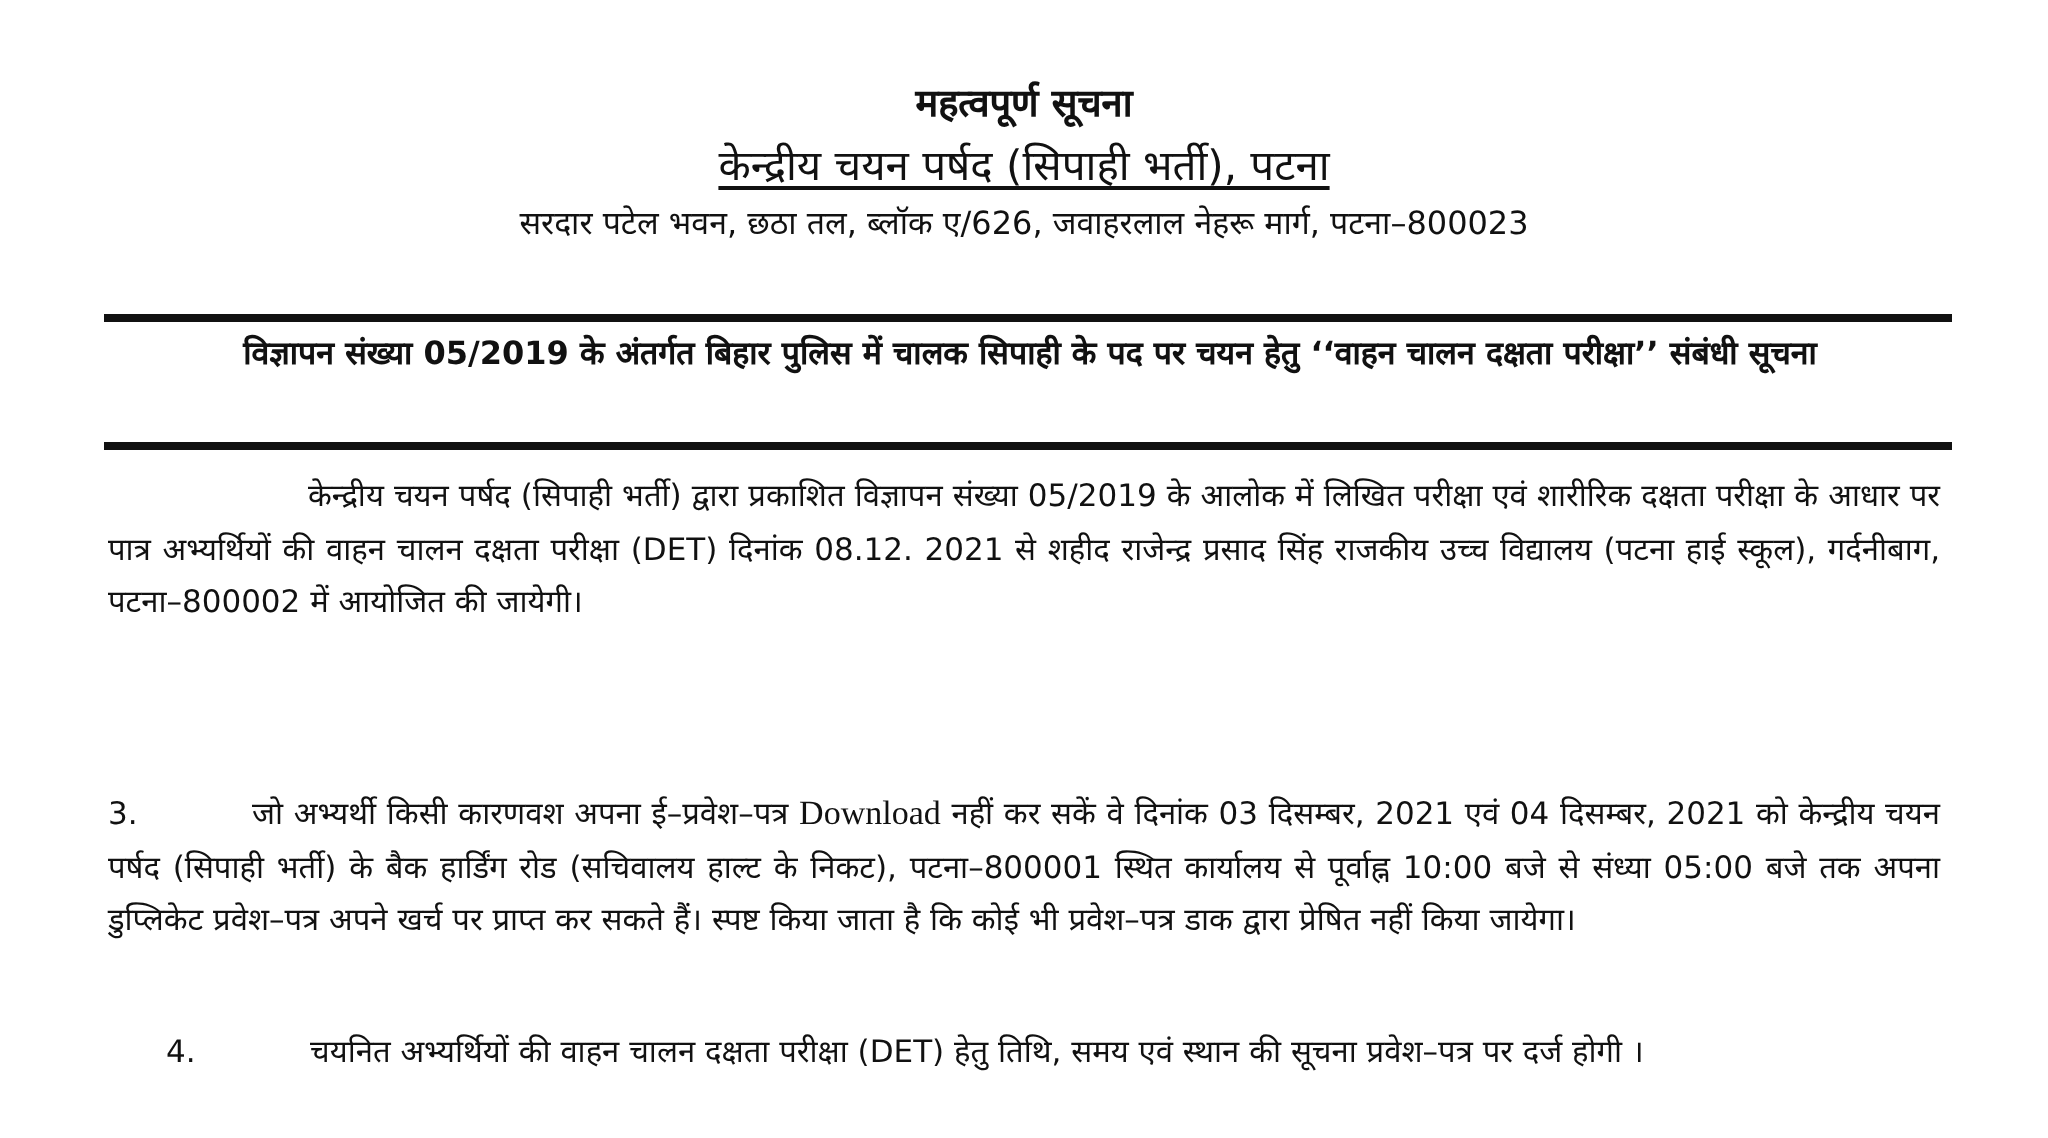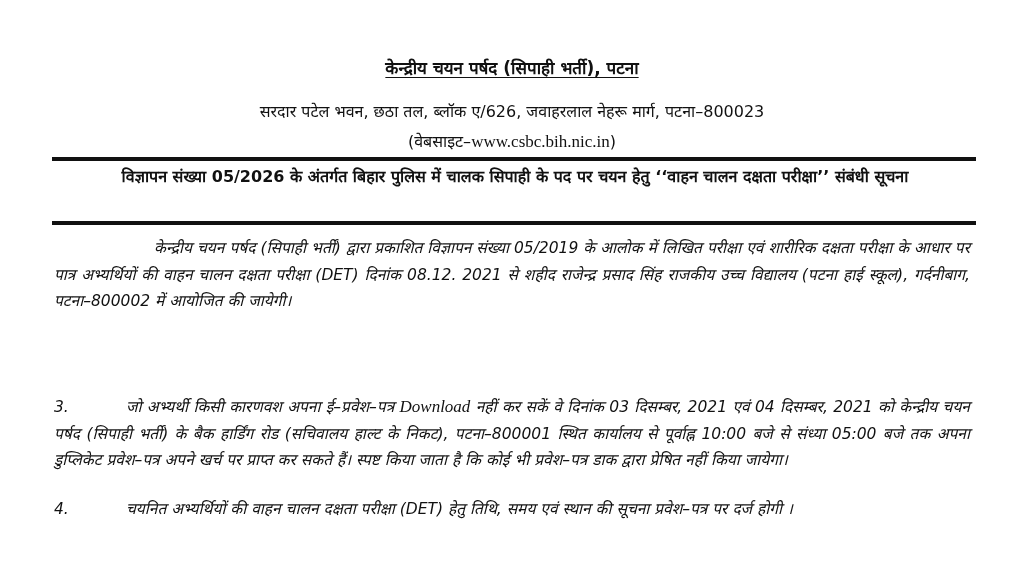--- a/index.html
+++ b/index.html
@@ -25,23 +25,23 @@
       left: 0; width: 1024px;
       text-align: center;
       white-space: nowrap;
     }
     .title {
       top: 38px;
       font-size: 19px;
       font-weight: bold;
     }
     .org {
-      top: 56px;
-      font-size: 17px;
-      font-weight: bold;
+      top: 68px;
+      font-size: 21px;
+      font-weight: normal;
     }
     .org span {
       text-decoration: underline;
       text-underline-offset: 3px;
     }
     .address {
       top: 100px;
       font-size: 16px;
     }
     .website {
@@ -72,55 +72,52 @@
       text-align: justify;
       text-align-last: center;
     }
     .body {
       position: absolute;
       left: 54px;
       width: 916px;
       font-size: 15.5px;
       line-height: 26.5px;
       text-align: justify;
-      font-style: italic;
     }
     .para1 { top: 235px; text-indent: 100px; }
     .para2 { top: 348px; }
     .para3 { top: 394px; }
-    .para4 { top: 496px; }
+    .para4 { top: 513px; margin-left: 29px; }
     .num {
       display: inline-block;
       width: 72px;
     }
     .en {
       font-family: "Liberation Serif", serif;
       font-size: 17px;
     }
     .last-line-left { text-align-last: left; }
   </style>
 </head>
 <body>
 
 <div class="page">
 
+  <div class="center title">महत्वपूर्ण सूचना</div>
 
   <div class="center org">
     <span>केन्द्रीय चयन पर्षद (सिपाही भर्ती), पटना</span>
   </div>
 
   <div class="center address">सरदार पटेल भवन, छठा तल, ब्लॉक ए/626, जवाहरलाल नेहरू मार्ग, पटना–800023</div>
 
-  <div class="center website">
-    <span>(वेबसाइट–</span><span class="en">www.csbc.bih.nic.in</span><span>)</span>
-  </div>
 
   <div class="rule top"></div>
 
-  <div class="subject">विज्ञापन संख्या 05/2026 के अंतर्गत बिहार पुलिस में चालक सिपाही के पद पर चयन हेतु ‘‘वाहन चालन दक्षता परीक्षा’’ संबंधी सूचना</div>
+  <div class="subject">विज्ञापन संख्या 05/2019 के अंतर्गत बिहार पुलिस में चालक सिपाही के पद पर चयन हेतु ‘‘वाहन चालन दक्षता परीक्षा’’ संबंधी सूचना</div>
 
   <div class="rule bottom"></div>
 
   <div class="body para1 last-line-left">केन्द्रीय चयन पर्षद (सिपाही भर्ती) द्वारा प्रकाशित विज्ञापन संख्या 05/2019 के आलोक में लिखित परीक्षा एवं शारीरिक दक्षता परीक्षा के आधार पर पात्र अभ्यर्थियों की वाहन चालन दक्षता परीक्षा (DET) दिनांक 08.12. 2021 से शहीद राजेन्द्र प्रसाद सिंह राजकीय उच्च विद्यालय (पटना हाई स्कूल), गर्दनीबाग, पटना–800002 में आयोजित की जायेगी।</div>
 
 
   <div class="body para3 last-line-left">
     <span class="num">3.</span><span>जो अभ्यर्थी किसी कारणवश अपना ई–प्रवेश–पत्र </span><span class="en">Download</span><span> नहीं कर सकें वे दिनांक 03 दिसम्बर, 2021 एवं 04 दिसम्बर, 2021 को केन्द्रीय चयन पर्षद (सिपाही भर्ती) के बैक हार्डिंग रोड (सचिवालय हाल्ट के निकट), पटना–800001 स्थित कार्यालय से पूर्वाह्न 10:00 बजे से संध्या 05:00 बजे तक अपना डुप्लिकेट प्रवेश–पत्र अपने खर्च पर प्राप्त कर सकते हैं। स्पष्ट किया जाता है कि कोई भी प्रवेश–पत्र डाक द्वारा प्रेषित नहीं किया जायेगा।</span>
   </div>
 

